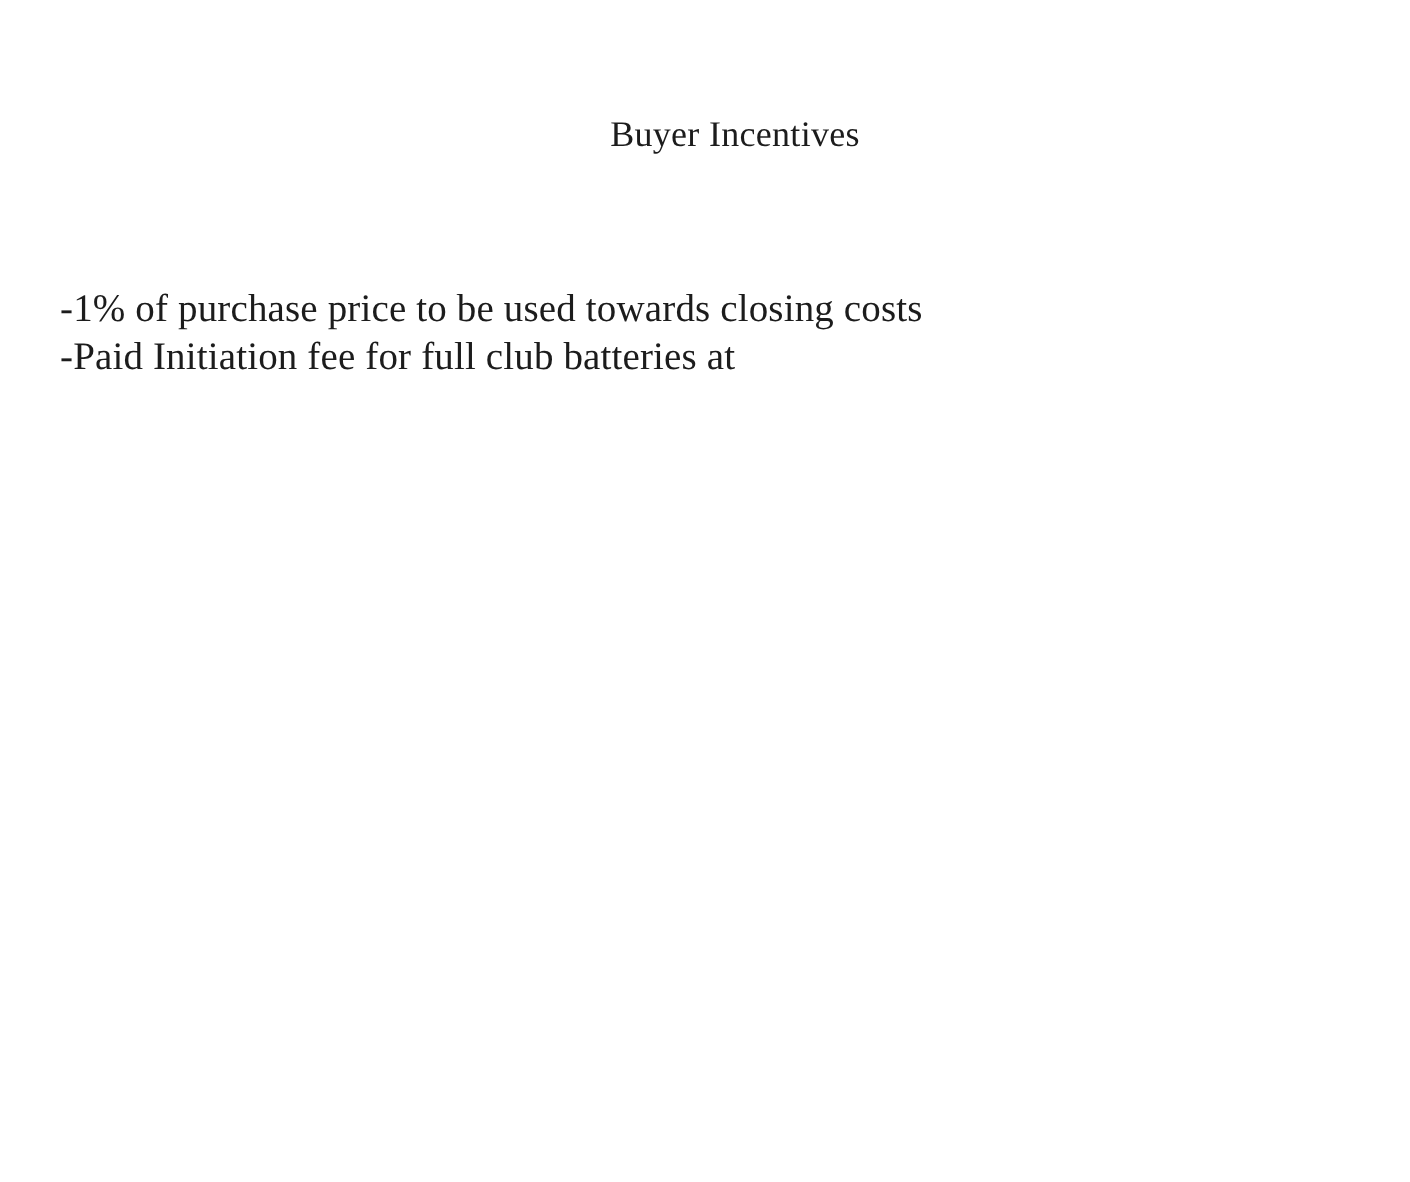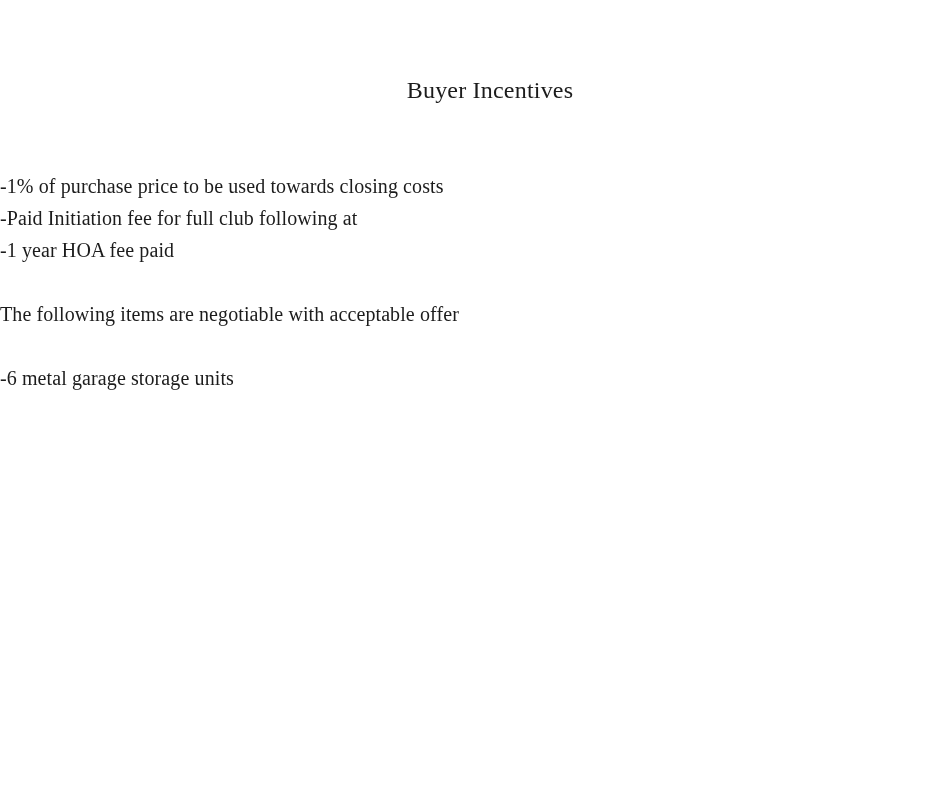--- a/index.html
+++ b/index.html
@@ -20,45 +20,43 @@
   .title {
     margin: 0;
     padding: 74px 0 0 40px; 
     font-size: 24px;
     font-weight: 400;
     line-height: 32px;
     text-align: center;
     letter-spacing: 0.2px;
   }
   .body-text {
-    margin-top: 64px;
-    font-size: 20px;
+    margin-top: 84px;
+    padding-left: 40px;
+    font-size: 26px;
     line-height: 32px;
   }
   .body-text p {
     margin: 0;
     white-space: pre-wrap; 
     letter-spacing: 0.1px;
   }
   .body-text p.blank {
     height: 32px;
   }
 </style>
 </head>
 <body>
 
 <div class="page">
   <h1 class="title">Buyer Incentives</h1>
 
   <div class="body-text">
     <p>-1% of purchase price to be used towards closing costs</p>
-    <p>-Paid Initiation fee for full club following at</p>
-    <p>-1 year HOA fee paid</p>
+    <p>-Paid Initiation fee for full club batteries at</p>
 
     <p class="blank"></p>
 
-    <p>The following items are negotiable with acceptable offer</p>
 
     <p class="blank"></p>
 
-    <p>-6 metal garage storage units</p>
   </div>
 </div>
 
 </body></html>

